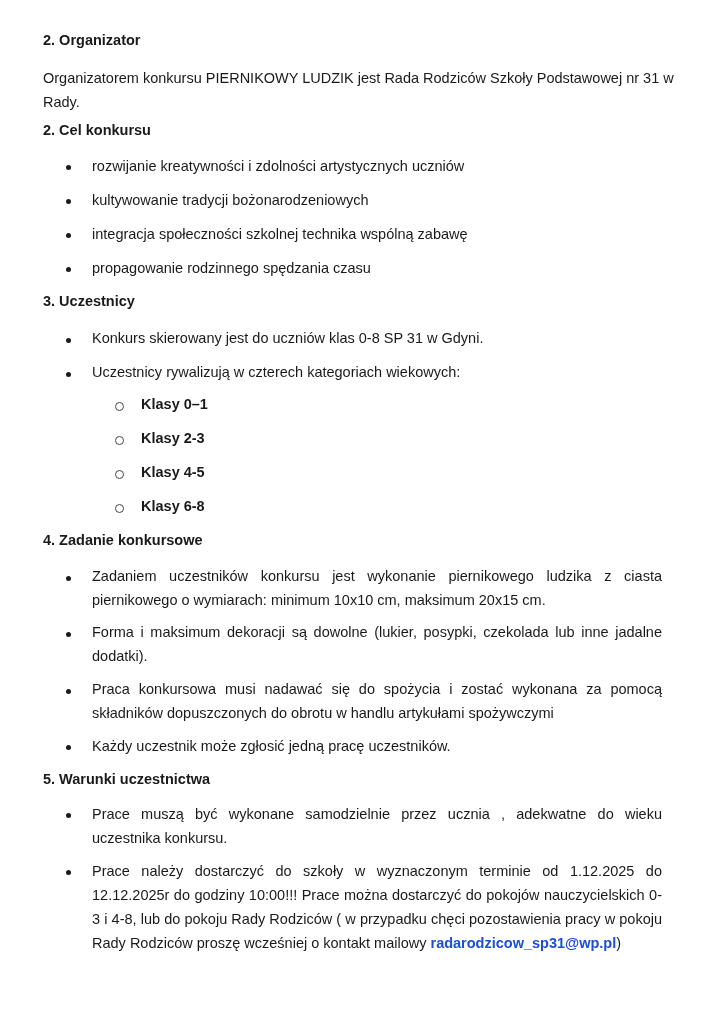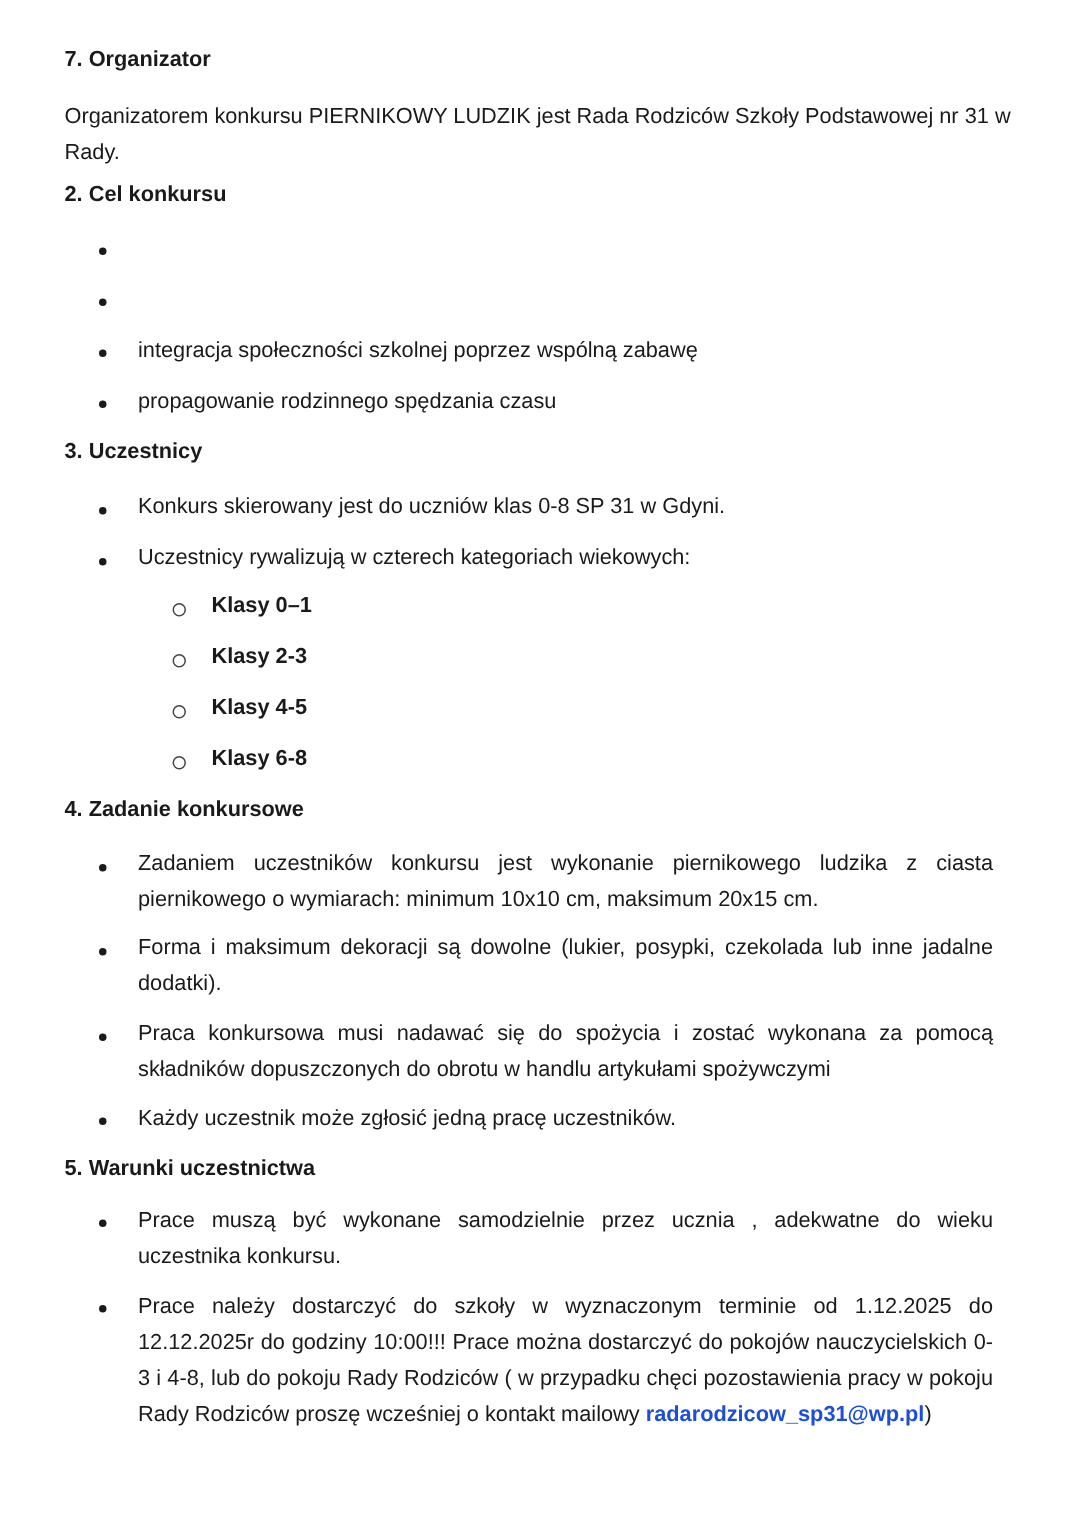--- a/index.html
+++ b/index.html
@@ -18,31 +18,33 @@
   .bullet::before { content: ""; position: absolute; left: 0; top: 0; width: 5px; height: 5px; border-radius: 50%; background: #1a1a1a; }
   .sub-bullet { position: absolute; left: 115px; width: 7px; height: 7px; border: 1px solid #444; border-radius: 50%; }
   .sub { position: absolute; left: 141px; font-weight: bold; text-align: center; }
   .email { color: #2e74b5; }
 </style>
 </head>
 <body>
 
 <div class="page">
 
-  <div class="h" style="top:32px;">7. Organizator</div>
+  <div class="h" style="top:32px;">2. Organizator</div>
   <div class="p" style="top:66px;">
     <div>Organizatorem konkursu PIERNIKOWY LUDZIK jest Rada Rodziców Szkoły Podstawowej nr 31 w</div>
     <div>Rady.</div>
   </div>
 
   <div class="h" style="top:122px;">2. Cel konkursu</div>
   <span class="bullet" style="top:165px;"></span>
+  <div class="li" style="top:154px;">rozwijanie kreatywności i zdolności artystycznych uczniów</div>
   <span class="bullet" style="top:199px;"></span>
+  <div class="li" style="top:188px;">kultywowanie tradycji bożonarodzeniowych</div>
   <span class="bullet" style="top:233px;"></span>
-  <div class="li" style="top:222px;">integracja społeczności szkolnej poprzez wspólną zabawę</div>
+  <div class="li" style="top:222px;">integracja społeczności szkolnej technika wspólną zabawę</div>
   <span class="bullet" style="top:267px;"></span>
   <div class="li" style="top:256px;">propagowanie rodzinnego spędzania czasu</div>
 
   <div class="h" style="top:293px;">3. Uczestnicy</div>
   <span class="bullet" style="top:338px;"></span>
   <div class="li" style="top:326px;">Konkurs skierowany jest do uczniów klas 0-8 SP 31 w Gdyni.</div>
   <span class="bullet" style="top:372px;"></span>
   <div class="li" style="top:360px;">Uczestnicy rywalizują w czterech kategoriach wiekowych:</div>
 
   <span class="sub-bullet" style="top:402px;"></span>

